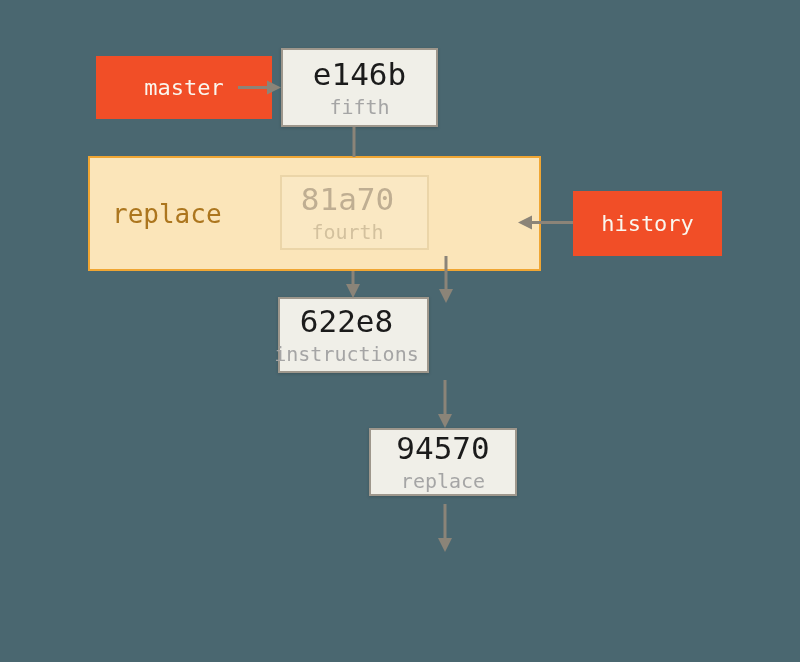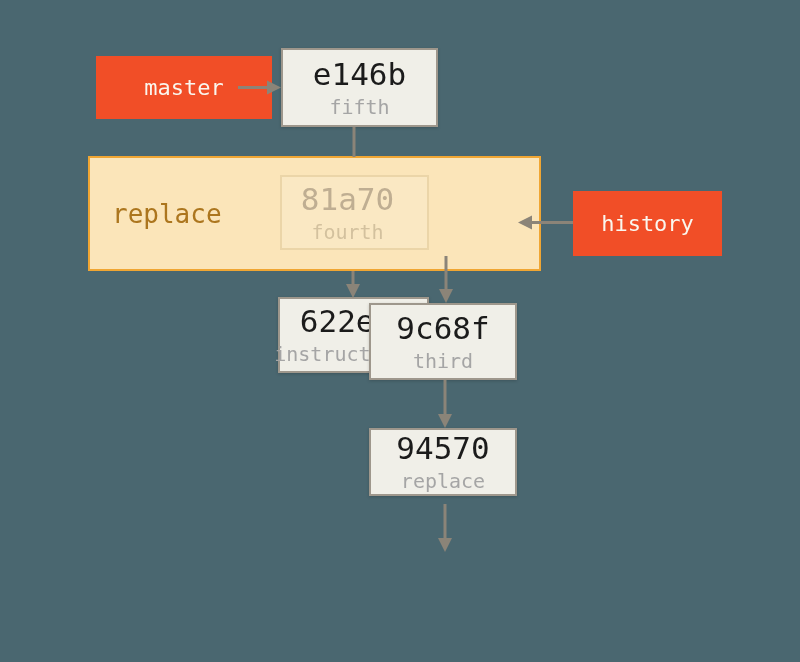--- a/index.html
+++ b/index.html
@@ -122,24 +122,20 @@
     <span class="hash">622e8</span>
     <span class="msg">instructions</span>
   </div>
 
   <div class="commit pos-e146b">
     <span class="hash">e146b</span>
     <span class="msg">fifth</span>
   </div>
 
 
-  <div class="commit pos-9c68f">
-    <span class="hash">9c68f</span>
-    <span class="msg">third</span>
-  </div>
 
   <div class="commit pos-94570">
     <span class="hash">94570</span>
     <span class="msg">replace</span>
   </div>
 
 
   <div class="branch-label pos-master">
     <span>master</span>
   </div>

